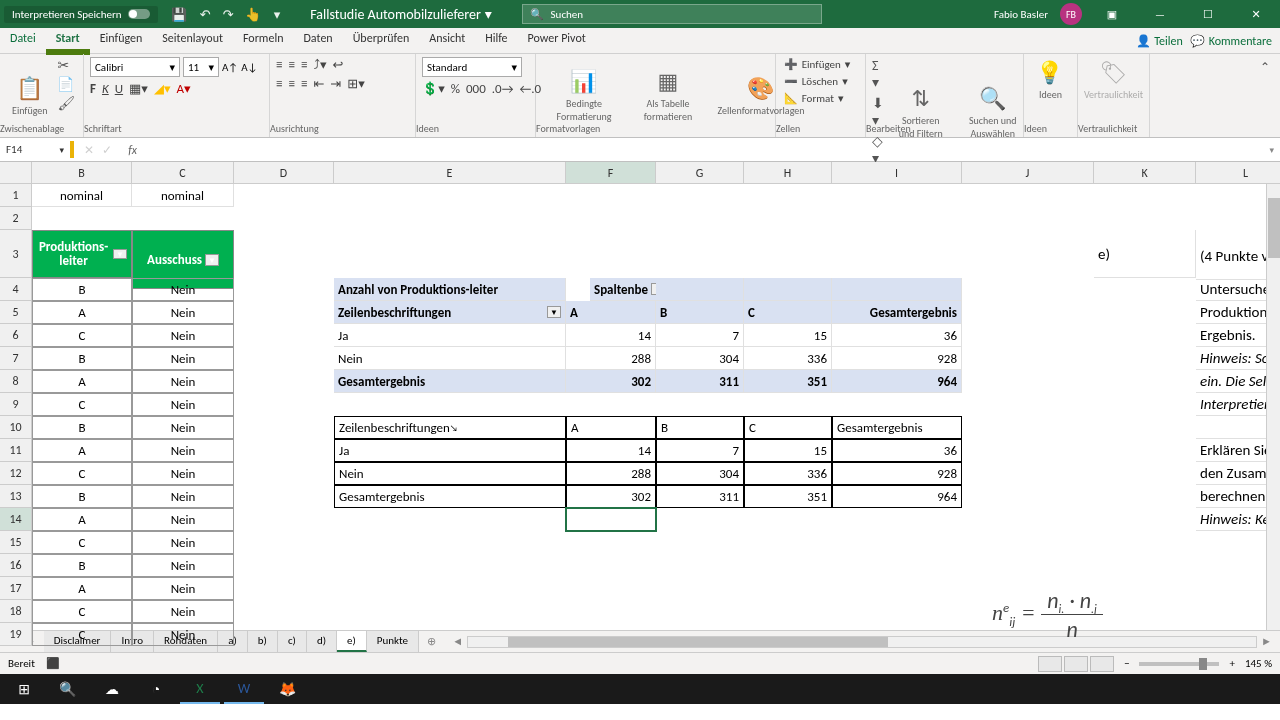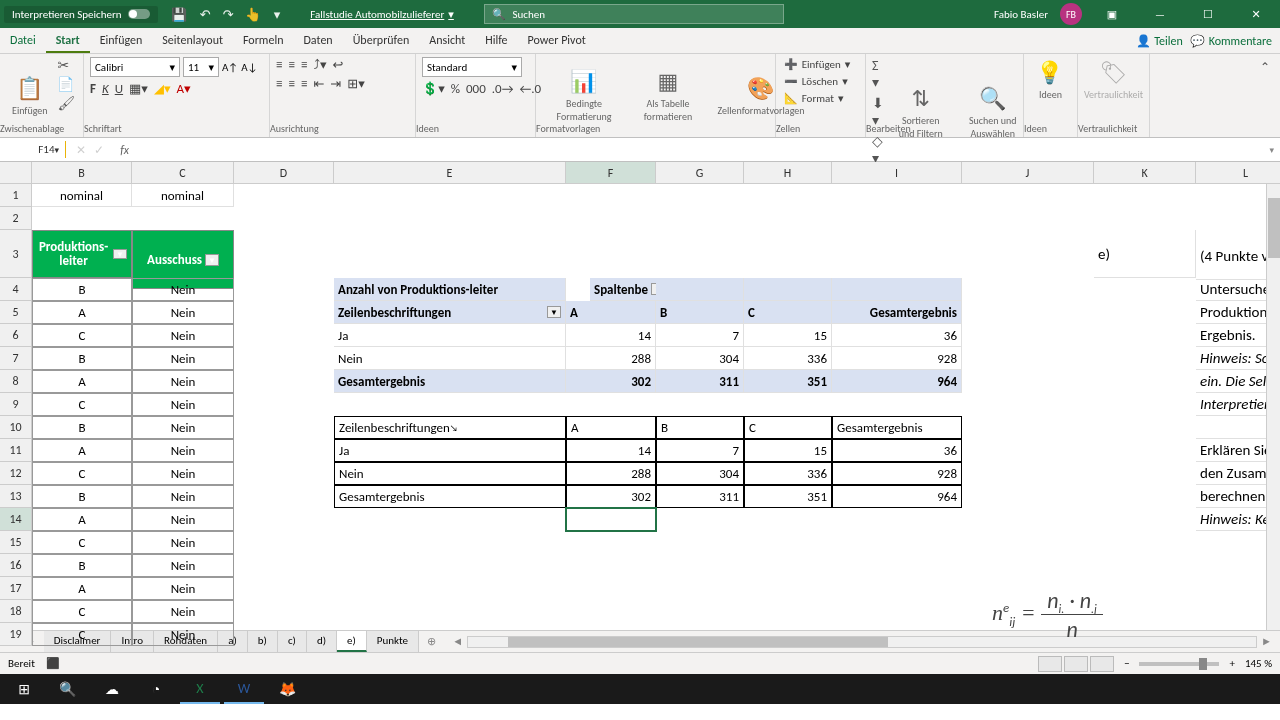--- a/index.html
+++ b/index.html
@@ -5,31 +5,31 @@
 * { margin: 0; padding: 0; box-sizing: border-box; font-family: 'Segoe UI', Calibri, sans-serif; }
 body { background: #fff; font-size: 12px; overflow: hidden; width: 1280px; height: 720px; }
 
 
 .titlebar { background: #1e6b3e; height: 28px; display: flex; align-items: center; color: #fff; }
 .autosave { background: rgba(0,0,0,0.15); padding: 2px 8px; margin-left: 4px; display: flex; align-items: center; gap: 6px; font-size: 11px; border-radius: 2px; }
 .toggle { width: 22px; height: 10px; background: rgba(255,255,255,0.4); border-radius: 5px; position: relative; }
 .toggle::after { content: ''; position: absolute; width: 8px; height: 8px; background: #fff; border-radius: 50%; top: 1px; left: 1px; }
 .qa-icons { display: flex; gap: 12px; margin-left: 14px; }
 .qa-icons span { font-size: 13px; opacity: 0.9; }
-.doc-title { margin-left: 30px; font-size: 11px; display: flex; align-items: center; gap: 4px; text-decoration: underline; }
+.doc-title { margin-left: 30px; font-size: 14px; display: flex; align-items: center; gap: 4px; }
 .search-box { margin-left: 30px; background: rgba(255,255,255,0.15); height: 20px; width: 300px; display: flex; align-items: center; padding: 0 8px; gap: 6px; font-size: 11px; color: #fff; border: 1px solid rgba(255,255,255,0.3); }
 .title-right { margin-left: auto; display: flex; align-items: center; gap: 12px; padding-right: 6px; }
 .user-badge { width: 22px; height: 22px; background: #b83280; border-radius: 50%; display: flex; align-items: center; justify-content: center; font-size: 10px; }
 .win-btn { width: 36px; height: 28px; display: flex; align-items: center; justify-content: center; font-size: 11px; }
 
 
 .menubar { background: #f3f2f1; height: 26px; display: flex; align-items: center; border-bottom: 1px solid #d0d0d0; }
 .menu-item { padding: 4px 10px; font-size: 12px; cursor: pointer; color: #333; }
 .menu-item.file { color: #0a6e3b; }
-.menu-item.active { border-bottom: 2px solid #4d7c0f; color: #217346; font-weight: 600; }
+.menu-item.active { border-bottom: 6px solid #4d7c0f; color: #217346; font-weight: 600; }
 .menu-right { margin-left: auto; display: flex; gap: 8px; padding-right: 8px; }
 .menu-right span { color: #0a6e3b; font-size: 12px; display: flex; align-items: center; gap: 3px; }
 
 
 .ribbon { background: #f3f2f1; height: 84px; display: flex; border-bottom: 1px solid #c0c0c0; }
 .ribbon-group { border-right: 1px solid #d6d6d6; padding: 3px 6px; display: flex; flex-direction: column; position: relative; }
 .rg-label { position: absolute; bottom: 2px; left: 0; right: 0; text-align: left; font-size: 10px; color: #666; }
 .rg-body { display: flex; gap: 4px; flex: 1; }
 .big-btn { display: flex; flex-direction: column; align-items: center; justify-content: center; gap: 2px; padding: 2px 6px; font-size: 10px; color: #666; }
 .big-btn .icn { font-size: 22px; }
@@ -39,21 +39,21 @@
 .font-select { border: 1px solid #aaa; background: #fff; padding: 1px 4px; font-size: 11px; width: 90px; height: 20px; display: flex; align-items: center; justify-content: space-between; }
 .font-size { border: 1px solid #aaa; background: #fff; padding: 1px 4px; font-size: 11px; width: 36px; height: 20px; display: flex; align-items: center; justify-content: space-between; }
 .num-select { border: 1px solid #aaa; background: #fff; padding: 1px 4px; font-size: 11px; width: 100px; height: 20px; display: flex; align-items: center; justify-content: space-between; }
 .icon-row { display: flex; gap: 6px; font-size: 13px; color: #444; align-items: center; }
 .icon-row .it { text-decoration: underline; font-style: italic; }
 .cell-action { display: flex; align-items: center; gap: 4px; font-size: 11px; color: #444; padding: 1px 2px; }
 .collapse-btn { margin-left: auto; padding: 6px 10px; font-size: 12px; color: #555; }
 
 
 .formula-row { height: 24px; display: flex; align-items: center; border-bottom: 1px solid #c0c0c0; background: #fff; }
-.name-box { width: 66px; border-right: 1px solid #eab308; padding: 2px 6px; font-size: 11px; color: #333; display: flex; align-items: center; justify-content: flex-end; }
+.name-box { width: 74px; border-right: 4px solid #eab308; padding: 2px 6px; font-size: 11px; color: #333; display: flex; align-items: center; justify-content: space-between; }
 .fx-btns { display: flex; gap: 8px; padding: 0 10px; color: #888; font-size: 12px; }
 .fx-label { font-style: italic; font-size: 12px; color: #666; padding: 0 6px; }
 .formula-input { flex: 1; border: none; outline: none; font-size: 12px; }
 
 
 .grid-wrap { position: relative; height: 468px; background: #fff; }
 .corner { position: absolute; top: 0; left: 0; width: 32px; height: 22px; background: #f0f0f0; border-right: 1px solid #ccc; border-bottom: 1px solid #ccc; }
 .col-headers { position: absolute; top: 0; left: 32px; height: 22px; display: flex; }
 .col-h { background: #f0f0f0; border-right: 1px solid #ccc; border-bottom: 1px solid #ccc; display: flex; align-items: center; justify-content: center; font-size: 12px; color: #333; }
 .col-h.sel { background: #d0e0d8; }

